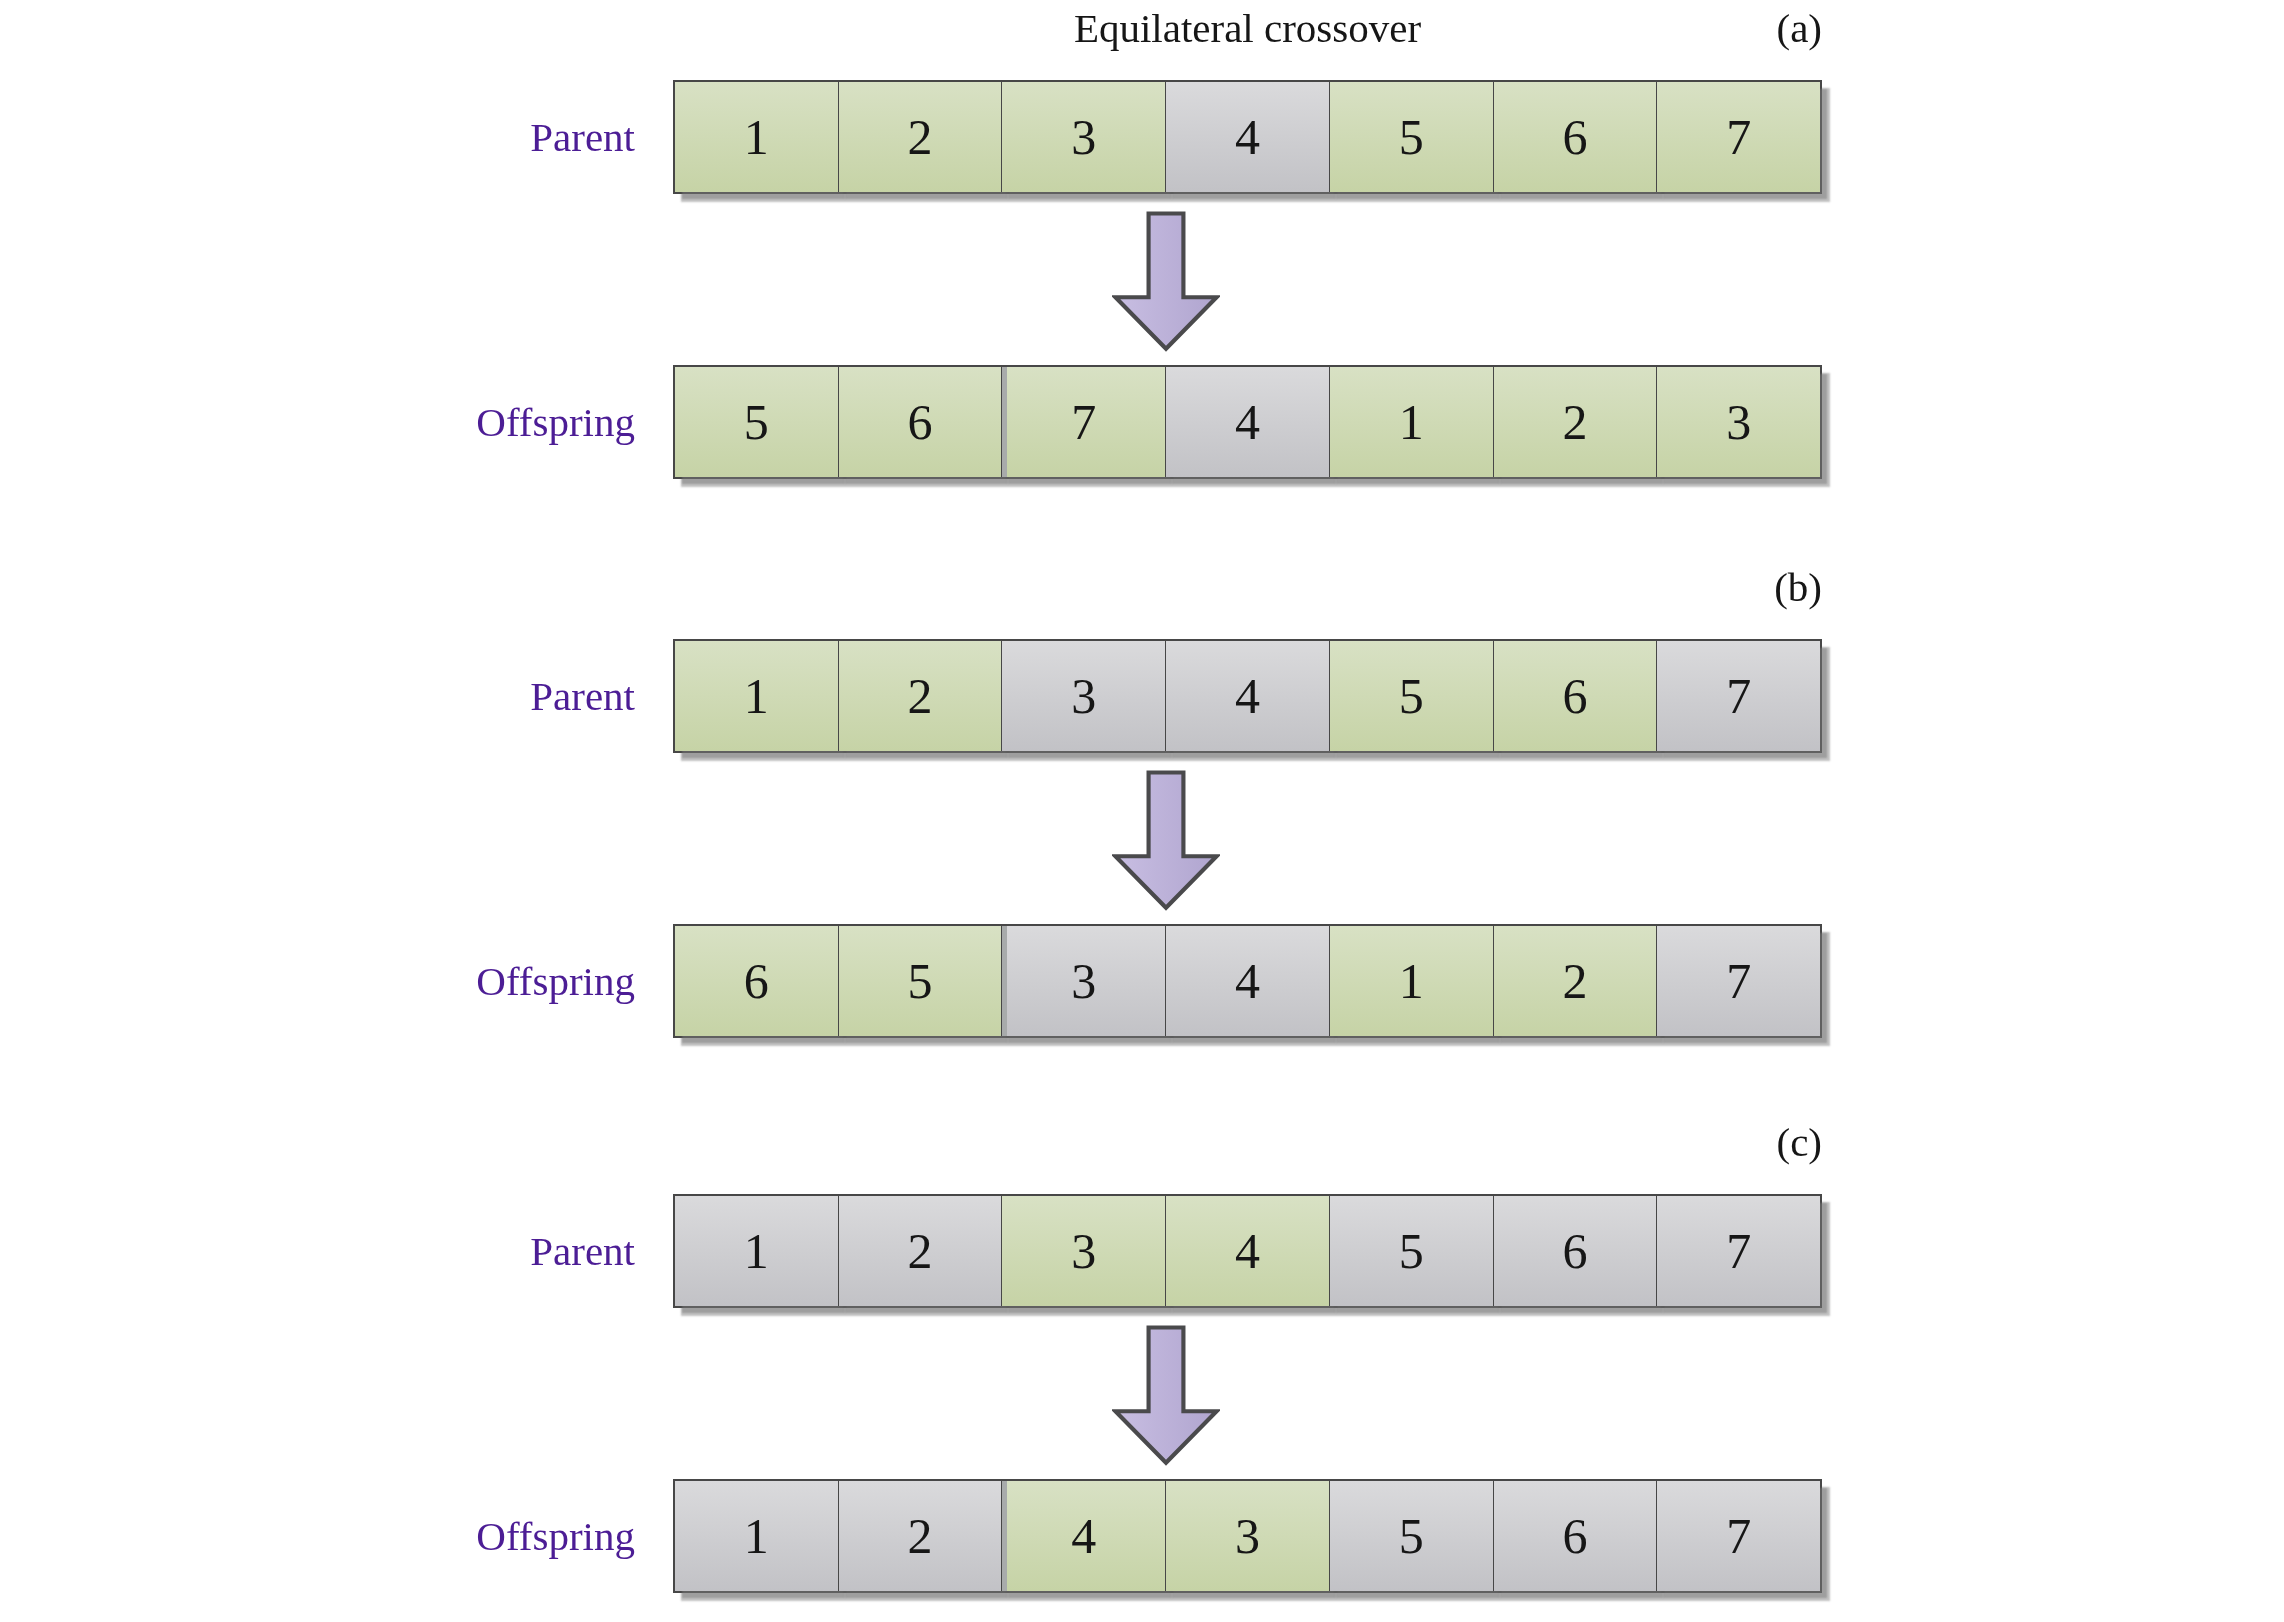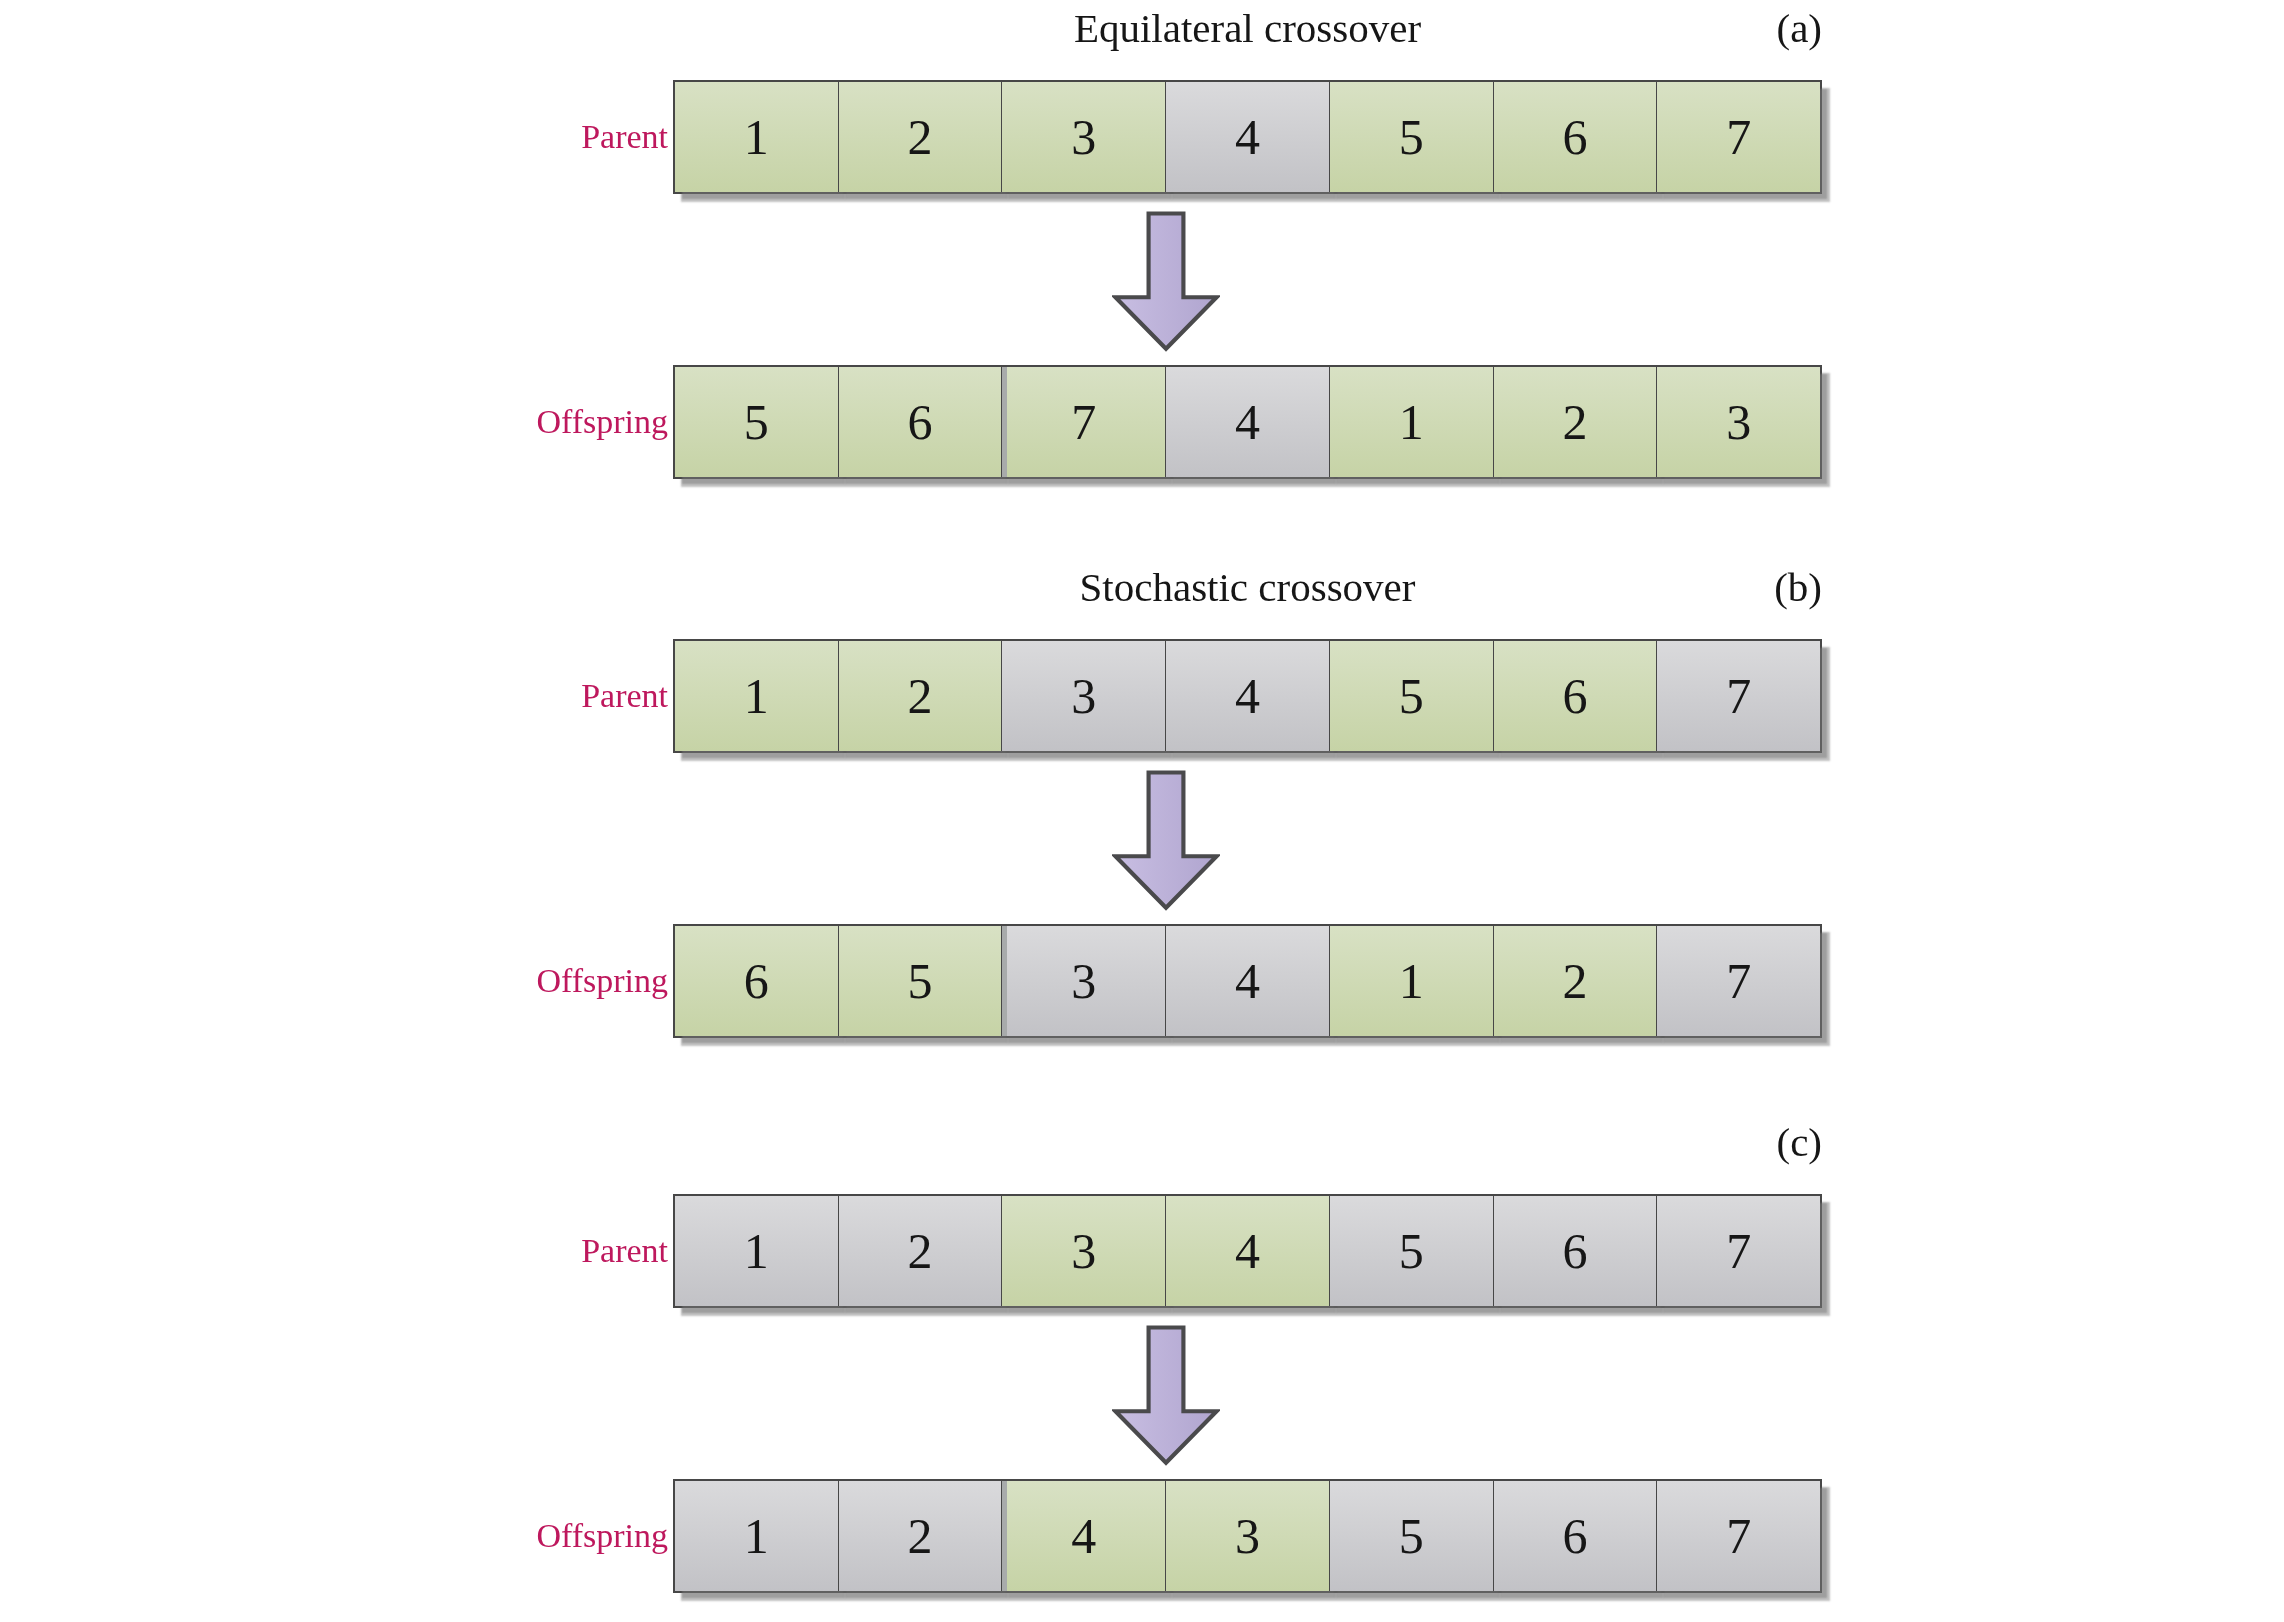--- a/index.html
+++ b/index.html
@@ -44,26 +44,26 @@
   }
   .row {
     position: absolute;
     left: 661px;
   }
   .row.parent { top: 70px; }
   .row.offspring { top: 355px; }
   .row-label {
     position: absolute;
     right: 100%;
-    margin-right: 5px;
+    margin-right: 38px;
     top: 50%;
     transform: translateY(-50%);
-    font-size: 34px;
+    font-size: 41px;
     white-space: nowrap;
-    color: #be185d;
+    color: #4c1d95;
   }
   .cells {
     display: flex;
     width: 1149px;
     height: 114px;
     box-sizing: border-box;
     border: 2.5px solid var(--cell-border);
     box-shadow: 7.5px 7.5px 1.7px var(--shadow-soft);
   }
   .cell {
@@ -134,21 +134,20 @@
           <div class="cell green seam">7</div>
           <div class="cell gray">4</div>
           <div class="cell green">1</div>
           <div class="cell green">2</div>
           <div class="cell green">3</div>
         </div>
     </div>
   </div>
 
   <div class="section" style="top: 569px;">
-    <div class="section-title">Stochastic crossover</div>
     <div class="section-tag">(b)</div>
 
     <div class="row parent">
       <div class="row-label">Parent</div>
       <div class="cells">
           <div class="cell green">1</div>
           <div class="cell green">2</div>
           <div class="cell gray">3</div>
           <div class="cell gray">4</div>
           <div class="cell green">5</div>

